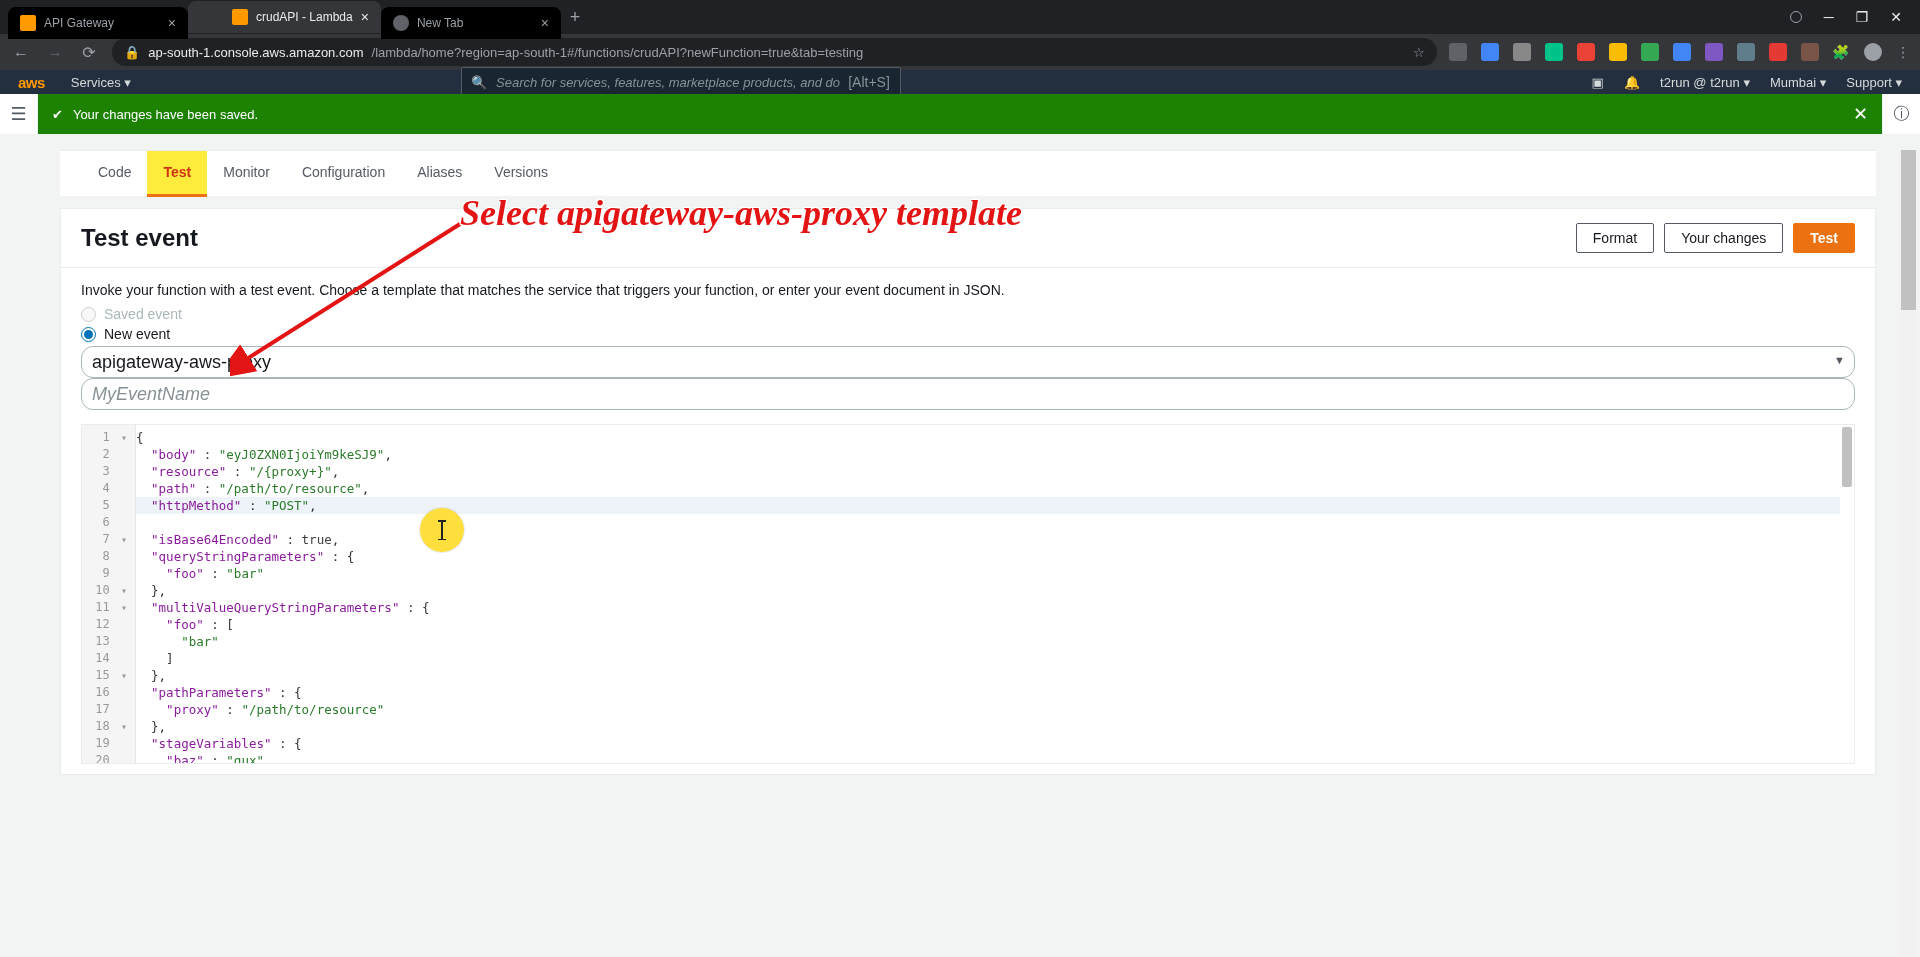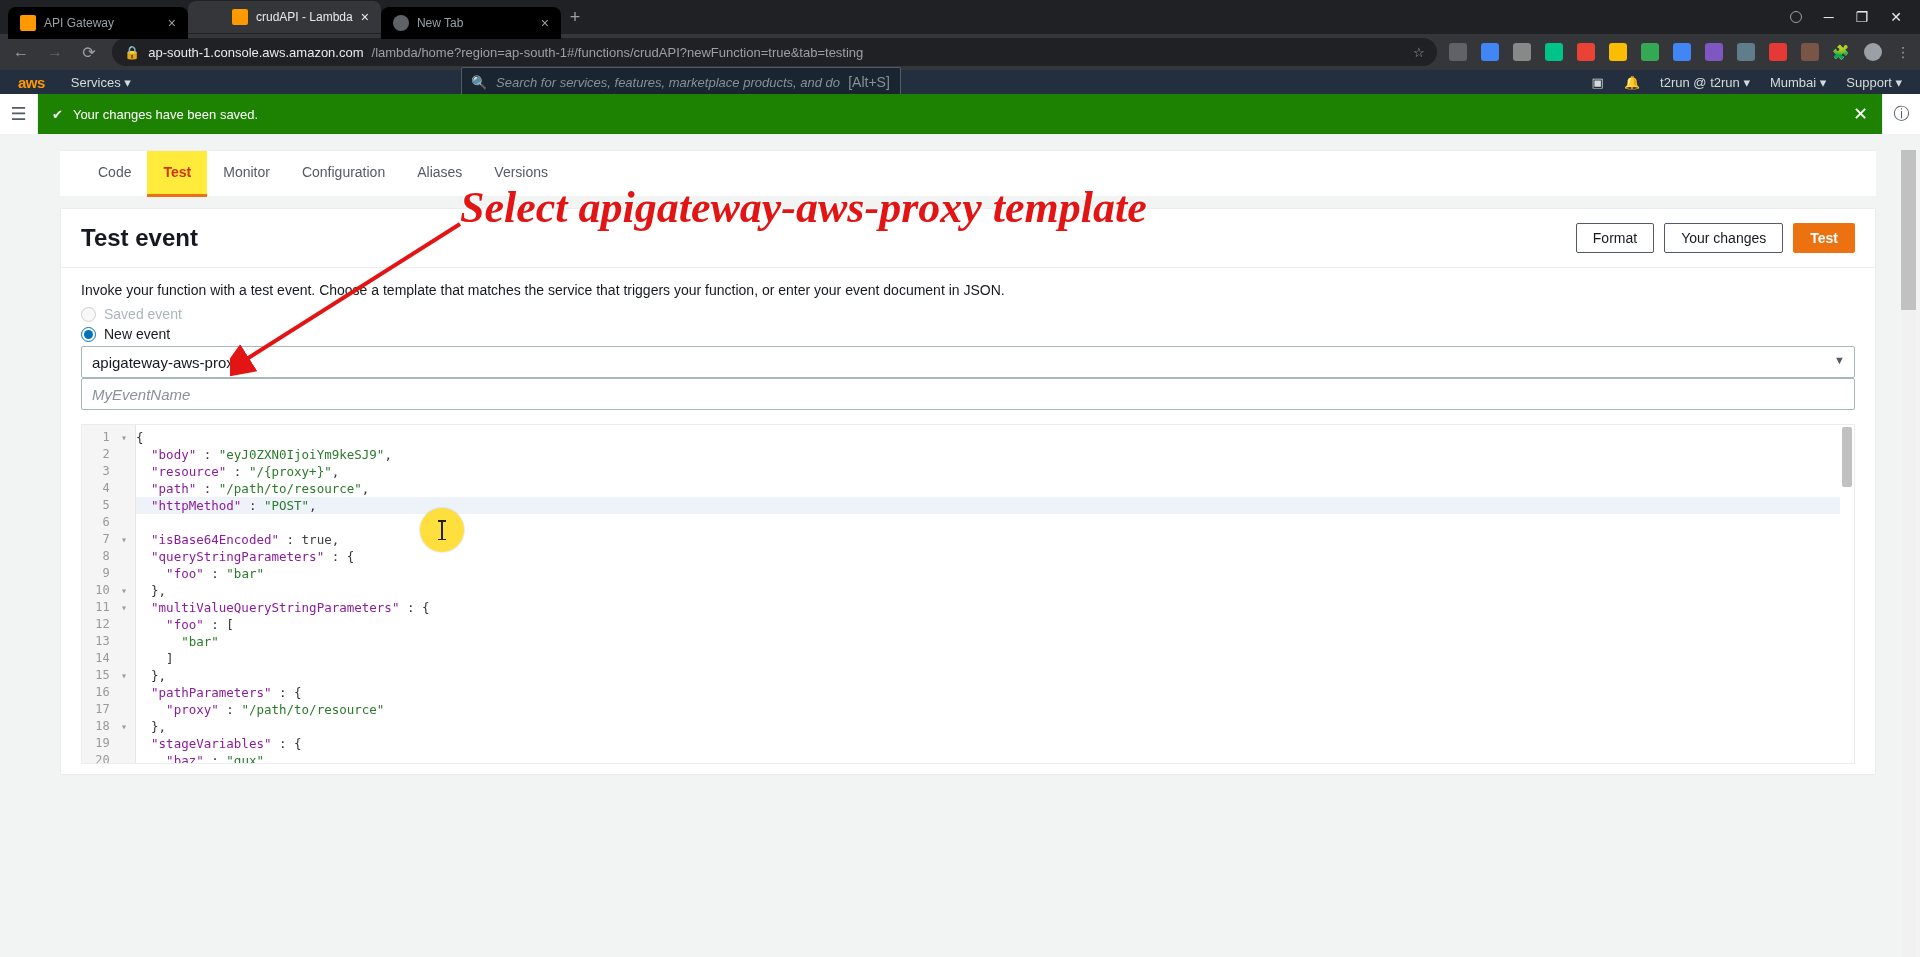--- a/index.html
+++ b/index.html
@@ -57,42 +57,42 @@
   .head-actions { margin-left:auto; display:flex; gap:10px; }
   .btn { border:1px solid #545b64; background:#fff; color:#16191f; padding: 6px 16px; font-size:14px; cursor:pointer; border-radius:2px; }
   .btn.primary { background:#ec7211; border-color:#ec7211; color:#fff; font-weight:bold; }
 
   .test-body { padding: 14px 20px 0; font-size:14px; color:#16191f; }
   .desc { margin-bottom: 8px; color:#16191f; }
   .radio-row { display:flex; align-items:center; gap:8px; margin: 4px 0; font-size:14px; }
   .radio-row input[type=radio] { accent-color:#0073bb; width:15px; height:15px; }
   .radio-disabled { color:#aab7b8; }
   .field-label { font-size:13px; color:#16191f; margin-top:8px; margin-bottom:4px; display:block; }
-  .select, .text-input { width:100%; border:1px solid #aab7b8; border-radius:2px; background:#fff; height:32px; padding:0 10px; font-size:15px; color:#16191f; }
+  .select, .text-input { width:100%; border:1px solid #aab7b8; border-radius:12px; background:#fff; height:32px; padding:0 10px; font-size:18px; color:#16191f; }
   .select { appearance:none; position:relative; }
   .select-wrap { position:relative; }
   .select-wrap::after { content:"▼"; position:absolute; right:10px; top:8px; font-size:11px; color:#545b64; pointer-events:none; }
   .text-input::placeholder { color:#879196; font-style:italic; }
 
   
   .editor { margin: 14px 0 0; border:1px solid #eaeded; height: 340px; overflow:hidden; font-family: Consolas, Menlo, monospace; font-size:12.5px; background:#fff; position:relative; }
   .gutter { position:absolute; left:0; top:0; bottom:0; width:54px; background:#f5f5f5; color:#999; text-align:right; padding: 4px 8px 4px 0; line-height:17px; font-size:12px; border-right:1px solid #e6e6e6; }
   .code-lines { position:absolute; left:54px; right:14px; top:4px; bottom:0; line-height:17px; white-space:pre; color:#333; overflow:hidden; }
   .editor-scroll { position:absolute; right:2px; top:2px; width:10px; bottom:2px; }
   .editor-scroll-thumb { position:absolute; top:0; width:10px; height:60px; background:#c1c1c1; border-radius:2px; }
   .code-lines .row { height:17px; }
   .code-lines .hl { background:#eef3fa; display:block; margin-left:-4px; padding-left:4px; }
   .s-key { color:#8a1d9c; }
   .s-str { color:#2a7a2a; }
   .s-bool { color:#404040; }
   .fold { color:#999; font-size:10px; display:inline-block; width:10px; }
 
   
   .annotation-text {
-    position:absolute; left: 460px; top: 182px; font-size: 44px; font-weight: 800;
+    position:absolute; left: 460px; top: 192px; font-size: 36px; font-weight: 800;
     color: #e31414; font-style: italic; font-family: Georgia, 'Times New Roman', serif;
     text-shadow: 1px 1px 0 #fff, -1px -1px 0 #fff, 1px -1px 0 #fff, -1px 1px 0 #fff;
     pointer-events:none; z-index: 50;
   }
   .arrow-svg { position:absolute; left:230px; top:218px; z-index:49; pointer-events:none; }
   .cursor-spot { position:absolute; left:420px; top:508px; width:44px; height:44px; border-radius:50%; background:#ffdf3e; box-shadow: 0 0 0 1px rgba(0,0,0,0.08); z-index:60; display:flex; align-items:center; justify-content:center; pointer-events:none; }
   .cursor-i { width:1.5px; height:20px; background:#222; position:relative; }
   .cursor-i::before, .cursor-i::after { content:""; position:absolute; left:-3px; width:8px; height:1.5px; background:#222; }
   .cursor-i::before { top:0; }
   .cursor-i::after { bottom:0; }

